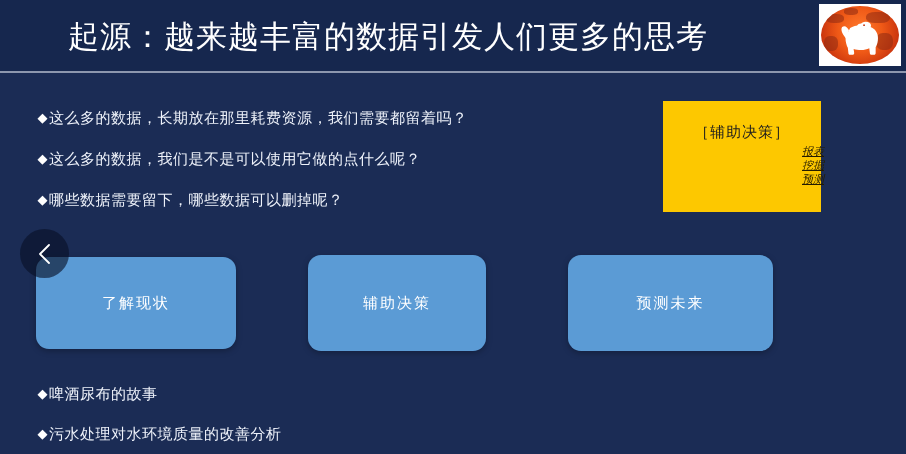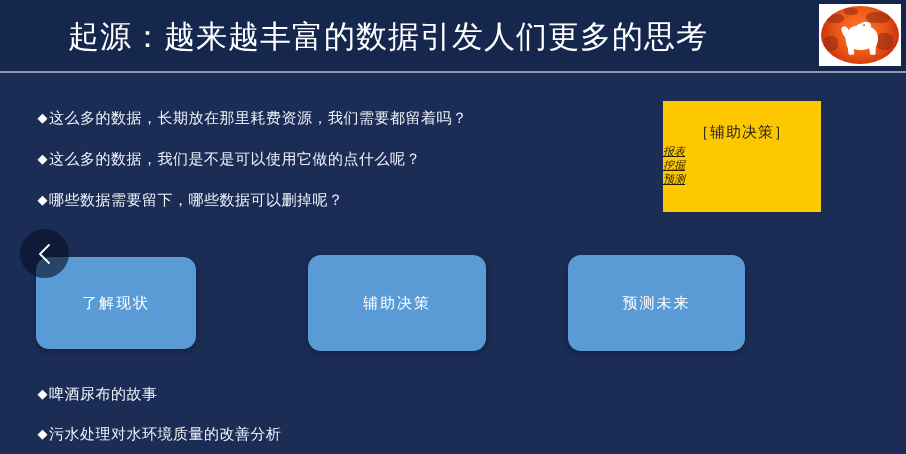--- a/index.html
+++ b/index.html
@@ -112,21 +112,21 @@
     text-align: center;
     color: #1d1d1d;
     font-size: 15px;
     letter-spacing: 1px;
   }
   .callout-sub {
     position: absolute;
     left: 0;
     top: 44px;
     width: 161px;
-    text-align: left;
+    text-align: right;
     color: #241c00;
     font-size: 11px;
     line-height: 14px;
     font-style: italic;
   }
   .callout-sub span {
     text-decoration: underline;
     display: block;
   }
 
@@ -208,27 +208,27 @@
 
   <div class="callout">
     <div class="callout-title">［辅助决策］</div>
     <div class="callout-sub">
       <span>报表</span>
       <span>挖掘</span>
       <span>预测</span>
     </div>
   </div>
 
-  <div class="card" style="left:36px; top:257px; width:160px; height:92px;">
+  <div class="card" style="left:36px; top:257px; width:200px; height:92px;">
     <div class="card-label">了解现状</div>
   </div>
   <div class="card" style="left:308px; top:255px; width:178px; height:96px;">
     <div class="card-label">辅助决策</div>
   </div>
-  <div class="card" style="left:568px; top:255px; width:177px; height:96px;">
+  <div class="card" style="left:568px; top:255px; width:177px; height:96px;padding-left:28px;">
     <div class="card-label">预测未来</div>
   </div>
 
   <div class="nav-back">
     <svg width="16" height="24" viewBox="0 0 16 24">
       <polyline points="12,3 3,12 12,21" fill="none" stroke="#ffffff" stroke-width="1.8" stroke-linecap="round" stroke-linejoin="round"></polyline>
     </svg>
   </div>
 
   <div class="bullet" style="left:36px; top:384px;font-family:Liberation Serif, serif;">

